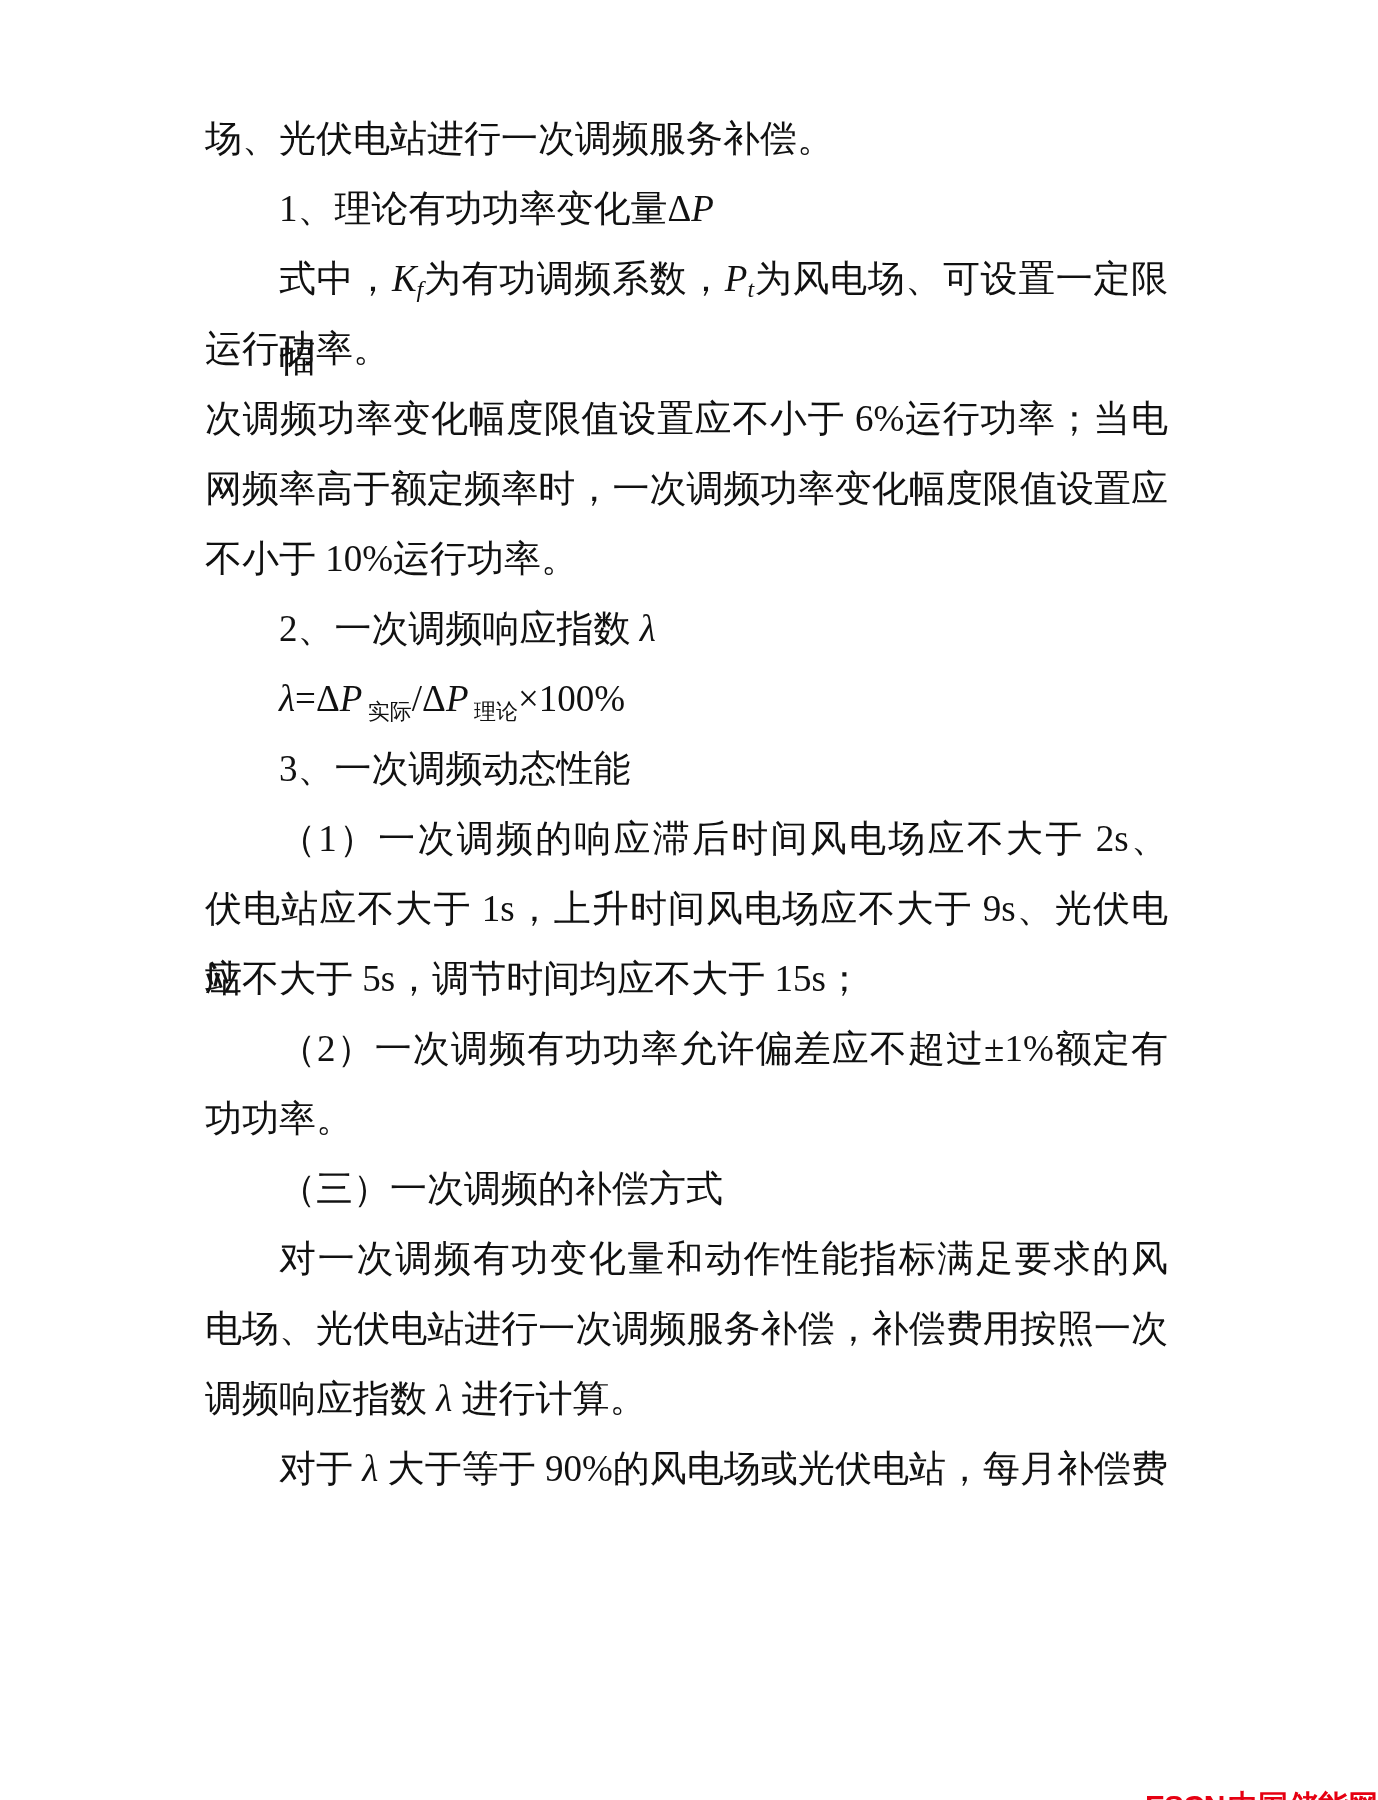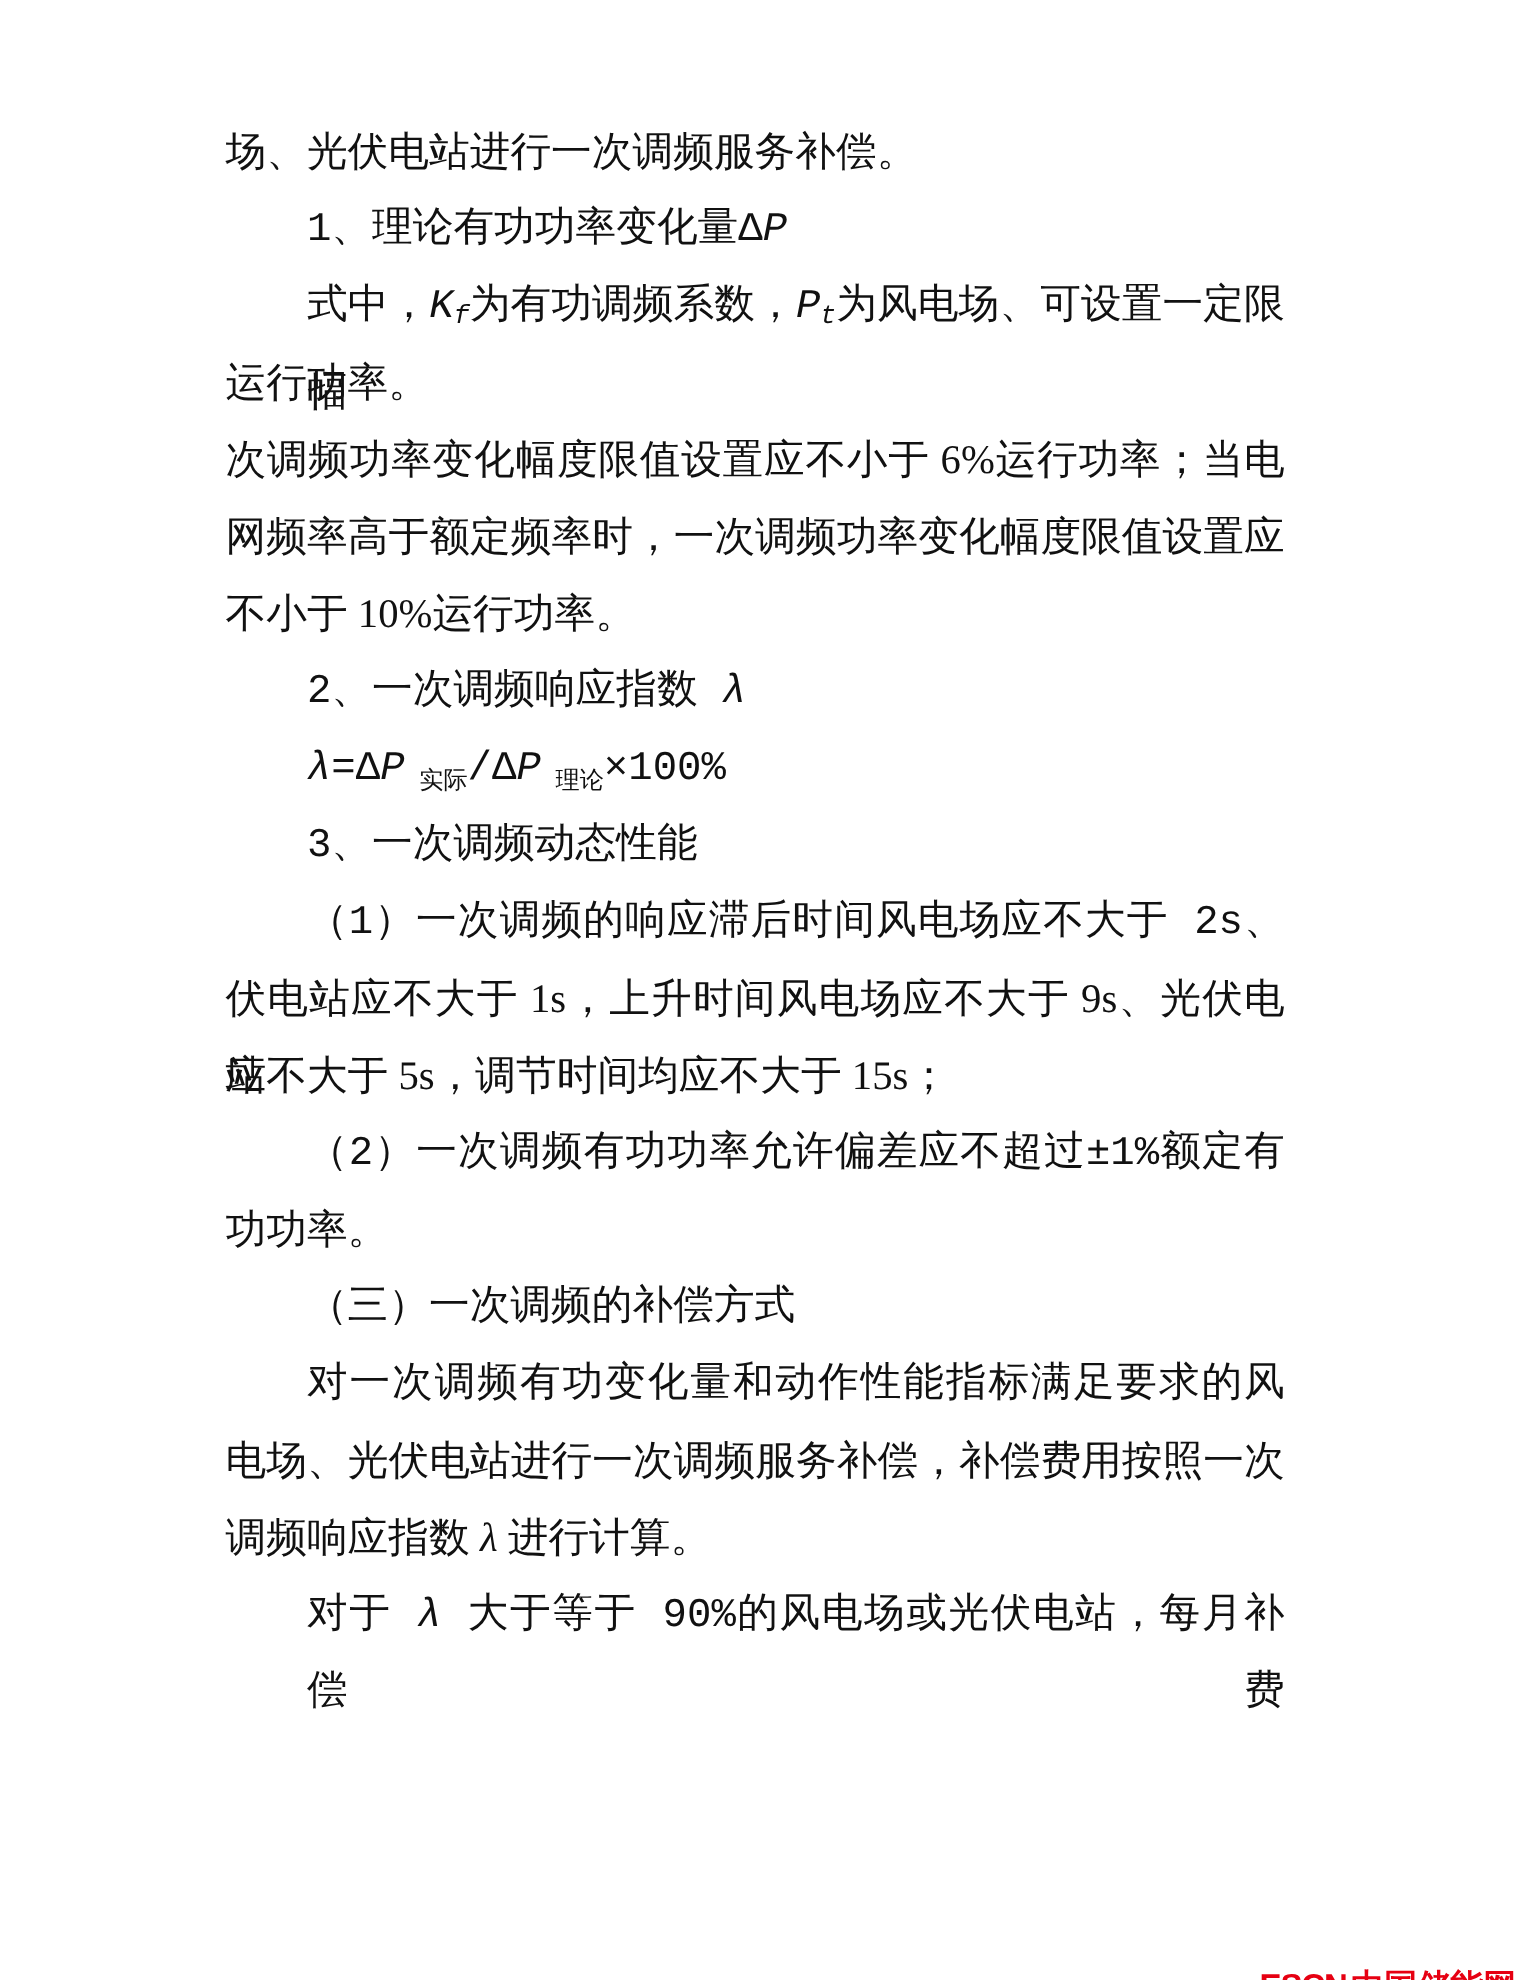--- a/index.html
+++ b/index.html
@@ -23,21 +23,21 @@
     line-height: 70px;
     height: 70px;
     box-sizing: border-box;
     white-space: nowrap;
   }
   .line.justify {
     white-space: normal;
     text-align: justify;
     text-align-last: justify;
   }
-  .line.indent { padding-left: 74px; font-family: Liberation Mono, monospace; }
+  .line.indent { padding-left: 74px; }
   .s-var { font-style: italic; }
   .s-sub {
     font-style: italic;
     font-size: 24px;
     vertical-align: -6px;
     letter-spacing: 0;
   }
   .s-subcn {
     font-size: 22px;
     vertical-align: -8px;

